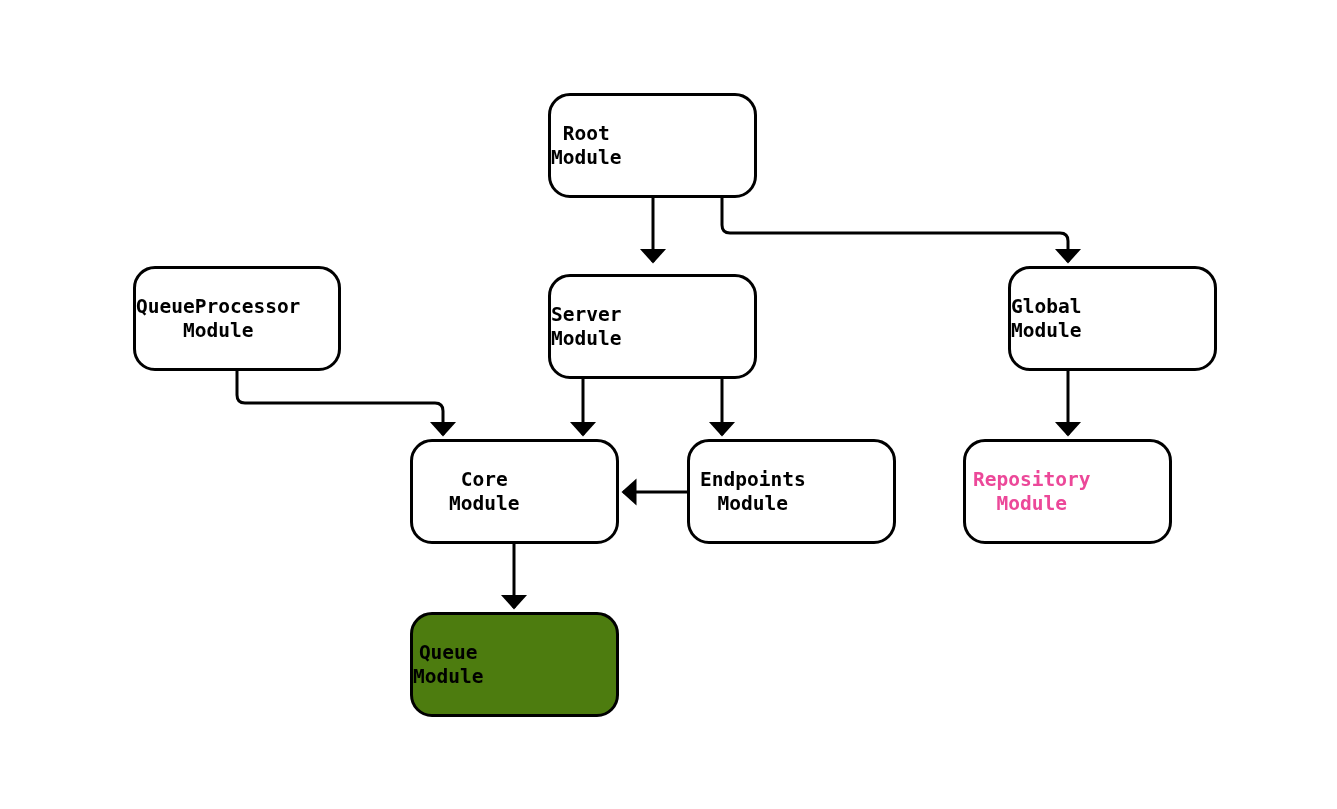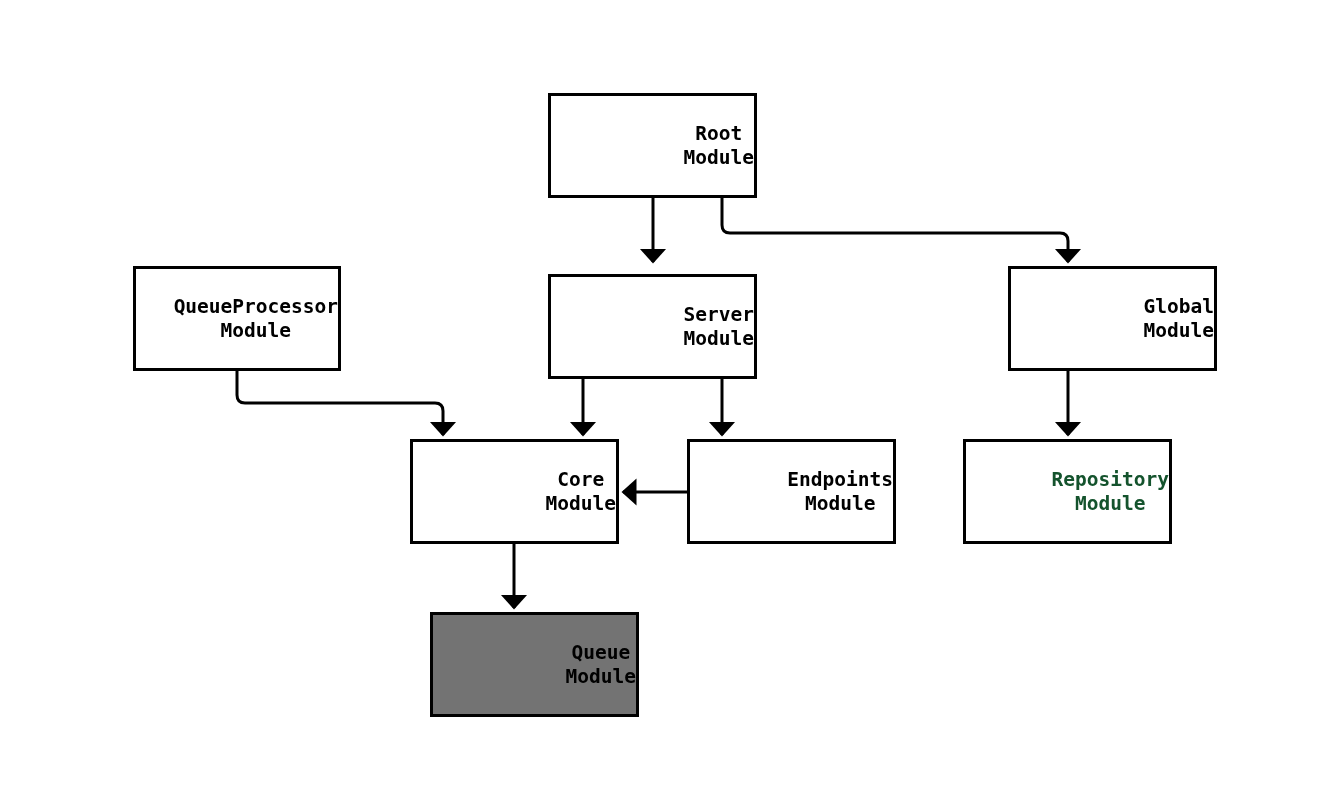--- a/index.html
+++ b/index.html
@@ -20,25 +20,25 @@
   }
   .edge-path {
     fill: none;
     stroke-width: 3px;
     stroke-linecap: butt;
   }
   .node {
     position: absolute;
     box-sizing: border-box;
     border: 3px solid #000000;
-    border-radius: 0;
+    border-radius: 22px;
     background: #ffffff;
     display: flex;
     align-items: center;
-    justify-content: flex-end;
+    justify-content: flex-start;
   }
   .node-label {
     font-family: "DejaVu Sans Mono", "Liberation Mono", monospace;
     font-weight: 700;
     font-size: 19.5px;
     line-height: 24px;
     text-align: center;
     white-space: pre-line;
     color: #000000;
   }
@@ -62,42 +62,42 @@
         <path class="edge-path" d="M687,492 L623,492" stroke="#000000" marker-end="url(#arrowhead)"></path>
         <path class="edge-path" d="M514,544 L514,608" stroke="#000000" marker-end="url(#arrowhead)"></path>
         <path class="edge-path" d="M1068,371 L1068,435" stroke="#000000" marker-end="url(#arrowhead)"></path>
       </g>
   </svg>
   <div id="node-layer">
       <div class="node" style="left: 548px; top: 93px; width: 209px; height: 105px; background: rgb(255, 255, 255); border-color: rgb(0, 0, 0);">
         <div class="node-label" style="color: rgb(0, 0, 0);">Root
 Module</div>
       </div>
-      <div class="node" style="left: 133px; top: 266px; width: 208px; height: 105px; background: rgb(255, 255, 255); border-color: rgb(0, 0, 0); padding-left: 34px;">
+      <div class="node" style="left: 133px; top: 266px; width: 208px; height: 105px; background: rgb(255, 255, 255); border-color: rgb(0, 0, 0);">
         <div class="node-label" style="color: rgb(0, 0, 0);">QueueProcessor
 Module</div>
       </div>
       <div class="node" style="left: 548px; top: 274px; width: 209px; height: 105px; background: rgb(255, 255, 255); border-color: rgb(0, 0, 0);">
         <div class="node-label" style="color: rgb(0, 0, 0);">Server
 Module</div>
       </div>
       <div class="node" style="left: 963px; top: 266px; width: 209px; height: 105px; background: rgb(255, 255, 255); border-color: rgb(0, 0, 0); margin-left: 45px;">
         <div class="node-label" style="color: rgb(0, 0, 0);">Global
 Module</div>
       </div>
-      <div class="node" style="left: 410px; top: 439px; width: 209px; height: 105px; background: rgb(255, 255, 255); border-color: rgb(0, 0, 0);">
+      <div class="node" style="left: 410px; top: 439px; width: 209px; height: 105px; background: rgb(255, 255, 255); border-color: rgb(0, 0, 0); padding-left: 36px;">
         <div class="node-label" style="color: rgb(0, 0, 0);">Core
 Module</div>
       </div>
       <div class="node" style="left: 687px; top: 439px; width: 209px; height: 105px; background: rgb(255, 255, 255); border-color: rgb(0, 0, 0);">
         <div class="node-label" style="color: rgb(0, 0, 0); margin-left: 10px;">Endpoints
 Module</div>
       </div>
       <div class="node" style="left: 963px; top: 439px; width: 209px; height: 105px; background: rgb(255, 255, 255); border-color: rgb(0, 0, 0);">
-        <div class="node-label" style="color: #14532d;">Repository
+        <div class="node-label" style="color: #ec4899; margin-left: 7px;">Repository
 Module</div>
       </div>
-      <div class="node" style="left: 430px; top: 612px; width: 209px; height: 105px; background: #737373; border-color: rgb(0, 0, 0);">
+      <div class="node" style="left: 410px; top: 612px; width: 209px; height: 105px; background: #4d7c0f; border-color: rgb(0, 0, 0);">
         <div class="node-label" style="color: rgb(0, 0, 0);">Queue
 Module</div>
       </div>
     </div>
 </div>
 
 </body></html>

